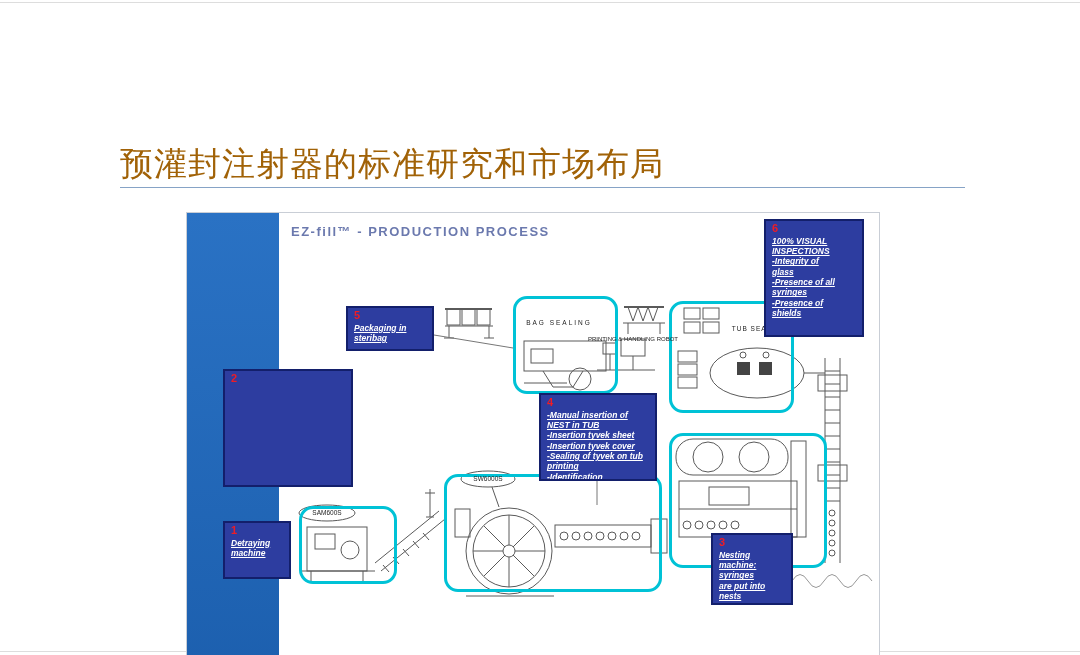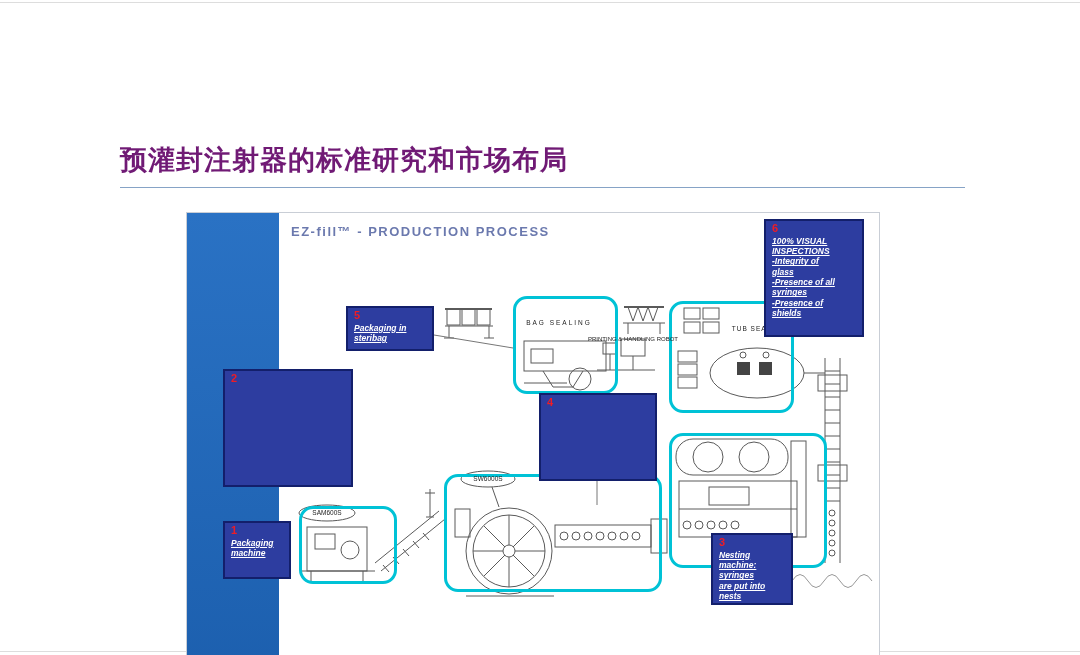--- a/index.html
+++ b/index.html
@@ -6,22 +6,22 @@
   html,body { width:1080px; height:655px; }
   body {
     position:relative;
     background:#ffffff;
     font-family:"Liberation Sans", sans-serif;
     overflow:hidden;
   }
   .hairline { position:absolute; left:0; width:1080px; height:1px; background:#dddddd; }
   .slide-title {
     position:absolute; left:120px; top:142px;
-    font-size:27px; font-weight:700; letter-spacing:1px;
-    color:#701a75; white-space:nowrap;
+    font-size:33px; font-weight:400; letter-spacing:1px;
+    color:#a16207; white-space:nowrap;
   }
   .title-rule {
     position:absolute; left:120px; top:187px; width:845px; height:1px;
     background:#86a3c6;
   }
   .diagram {
     position:absolute; left:186px; top:212px; width:694px; height:474px;
     border:1px solid #c9ced6; background:#ffffff;
   }
   .blue-bar {
@@ -198,39 +198,46 @@
   <div class="cyan-box" style="left:112px;top:293px;width:98px;height:78px"></div>
 
   <div class="mlabel" style="left:330px;top:106px;width:84px;letter-spacing:2px">BAG  SEALING</div>
   <div class="mlabel" style="left:400px;top:123px;width:92px;font-size:6px">PRINTING &amp; HANDLING ROBOT</div>
   <div class="mlabel" style="left:538px;top:112px;width:64px;letter-spacing:1px">TUB SEALER</div>
   <div class="mlabel" style="left:276px;top:262px;width:50px">SW6000S</div>
   <div class="mlabel" style="left:112px;top:296px;width:56px">SAM600S</div>
 
   <div class="callout" style="left:36px;top:308px;width:68px;height:58px">
     <span class="num">1</span>
-    <span class="txt">Packaging
+    <span class="txt">Detraying
 machine</span>
   </div>
 
   <div class="callout" style="left:36px;top:156px;width:130px;height:118px">
     <span class="num">2</span>
   </div>
 
   <div class="callout" style="left:524px;top:320px;width:82px;height:72px">
     <span class="num">3</span>
     <span class="txt">Nesting
 machine:
 syringes
 are put into
 nests</span>
   </div>
 
   <div class="callout" style="left:352px;top:180px;width:118px;height:88px">
     <span class="num">4</span>
+    <span class="txt">-Manual insertion of
+NEST in TUB
+-Insertion tyvek sheet
+-Insertion tyvek cover
+-Sealing of tyvek on tub
+printing
+-Identification</span>
   </div>
 
   <div class="callout" style="left:159px;top:93px;width:88px;height:45px">
     <span class="num">5</span>
     <span class="txt">Packaging in
 steribag</span>
   </div>
 
   <div class="callout" style="left:577px;top:6px;width:100px;height:118px">
     <span class="num">6</span>

